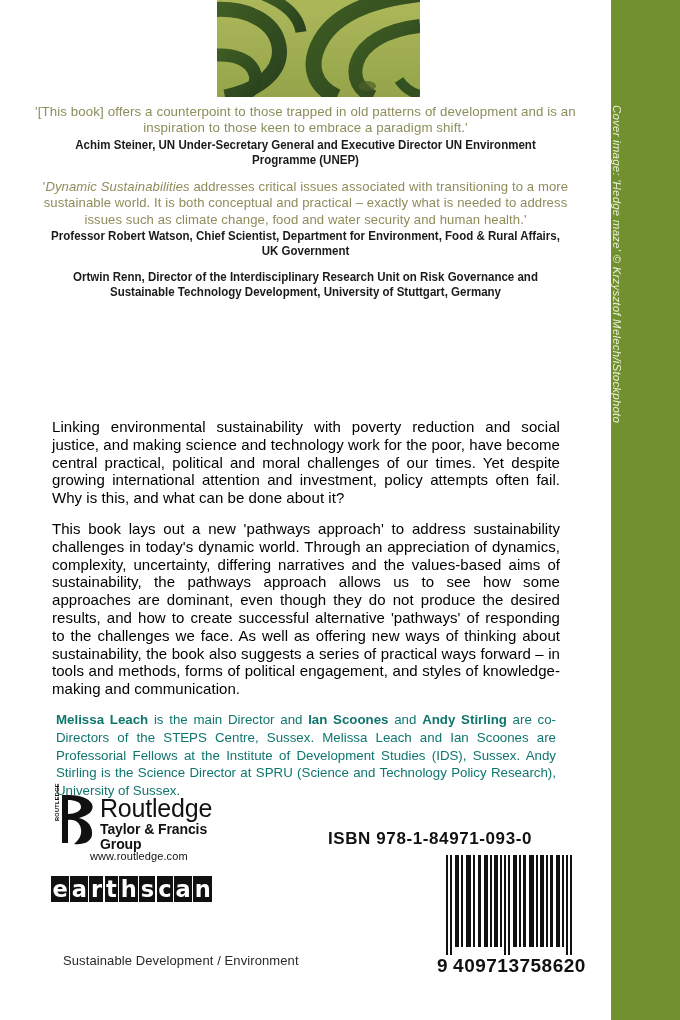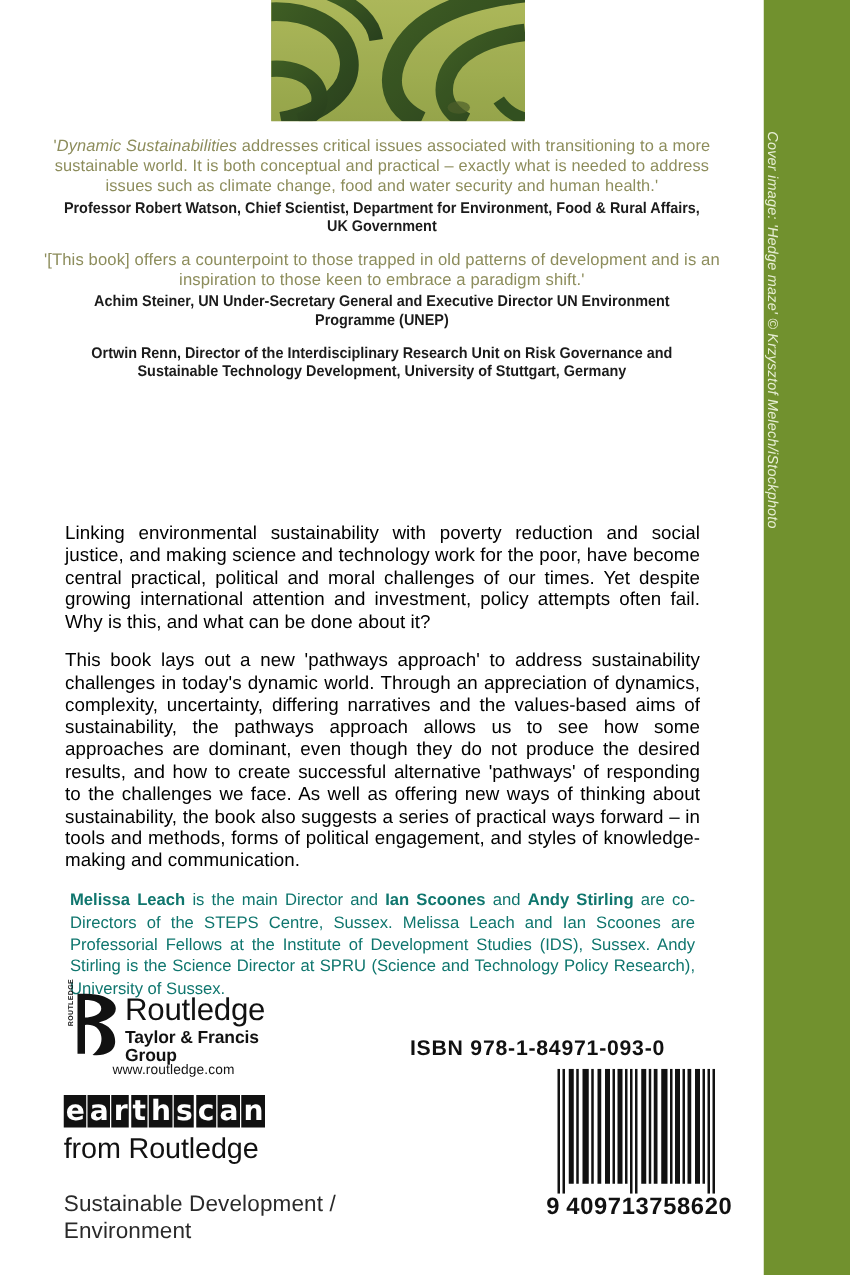--- a/index.html
+++ b/index.html
@@ -228,22 +228,22 @@
   .es-from {
     font-size: 23px;
     color: #111;
     line-height: 28px;
     margin-top: 2px;
     letter-spacing: -0.1px;
   }
   .es-tag {
     position: absolute;
     top: 77px;
-    left: 0px;
-    font-size: 18px;
+    left: 12px;
+    font-size: 13px;
     color: #2a2a2a;
     letter-spacing: 0.1px;
   }
 
   
   .barcode {
     position: absolute;
     top: 855px;
     left: 437px;
     width: 143px;
@@ -291,28 +291,28 @@
       <path d="M-8,56 C16,52 34,60 38,74 C41,85 34,93 22,97" stroke="url(#hedgeg)" stroke-width="13" fill="none"></path>
       <path d="M44,-6 C70,4 82,18 84,32" stroke="url(#hedgeg)" stroke-width="11" fill="none"></path>
       <path d="M182,80 C186,86 192,92 203,95" stroke="#2c4a1d" stroke-width="10" fill="none"></path>
       <ellipse cx="150" cy="86" rx="9" ry="5" fill="#4a5a28" opacity="0.7"></ellipse>
       <rect width="203" height="97" fill="#6f8a3a" opacity="0.10"></rect>
     </svg>
   </div>
 
   <div class="quotes">
 
+    <div class="quote-block quote-1">
+      <div class="quote-text">'[This book] offers a counterpoint to those trapped in old patterns of development and is an inspiration to those keen to embrace a paradigm shift.'</div>
+      <div class="quote-attrib">Achim Steiner, UN Under-Secretary General and Executive Director UN Environment Programme (UNEP)</div>
+    </div>
+
     <div class="quote-block quote-2">
       <div class="quote-text"><span>'</span><em>Dynamic Sustainabilities</em><span> addresses critical issues associated with transitioning to a more sustainable world. It is both conceptual and practical – exactly what is needed to address issues such as climate change, food and water security and human health.'</span></div>
       <div class="quote-attrib">Professor Robert Watson, Chief Scientist, Department for Environment, Food &amp; Rural Affairs, UK Government</div>
-    </div>
-
-    <div class="quote-block quote-1">
-      <div class="quote-text">'[This book] offers a counterpoint to those trapped in old patterns of development and is an inspiration to those keen to embrace a paradigm shift.'</div>
-      <div class="quote-attrib">Achim Steiner, UN Under-Secretary General and Executive Director UN Environment Programme (UNEP)</div>
     </div>
 
     <div class="quote-block quote-3">
       <div class="quote-attrib">Ortwin Renn, Director of the Interdisciplinary Research Unit on Risk Governance and Sustainable Technology Development, University of Stuttgart, Germany</div>
     </div>
 
   </div>
 
   <div class="body-copy">
     <p class="body-para">Linking environmental sustainability with poverty reduction and social justice, and making science and technology work for the poor, have become central practical, political and moral challenges of our times. Yet despite growing international attention and investment, policy attempts often fail. Why is this, and what can be done about it?</p>
@@ -343,21 +343,20 @@
         <div class="es-cell">e</div>
         <div class="es-cell">a</div>
         <div class="es-cell">r</div>
         <div class="es-cell">t</div>
         <div class="es-cell">h</div>
         <div class="es-cell">s</div>
         <div class="es-cell">c</div>
         <div class="es-cell">a</div>
         <div class="es-cell">n</div>
       </div>
-    <div class="es-from">from Routledge</div>
     <div class="es-tag">Sustainable Development / Environment</div>
   </div>
 
   <div class="barcode">
     <svg width="143" height="100" viewBox="0 0 143 100" xmlns="http://www.w3.org/2000/svg">
       <rect width="143" height="100" fill="#ffffff"></rect>
       <g fill="#111">
         <rect x="9" y="0" width="2" height="100"></rect>
         <rect x="13" y="0" width="2" height="100"></rect>
         <rect x="18" y="0" width="4" height="92"></rect>

